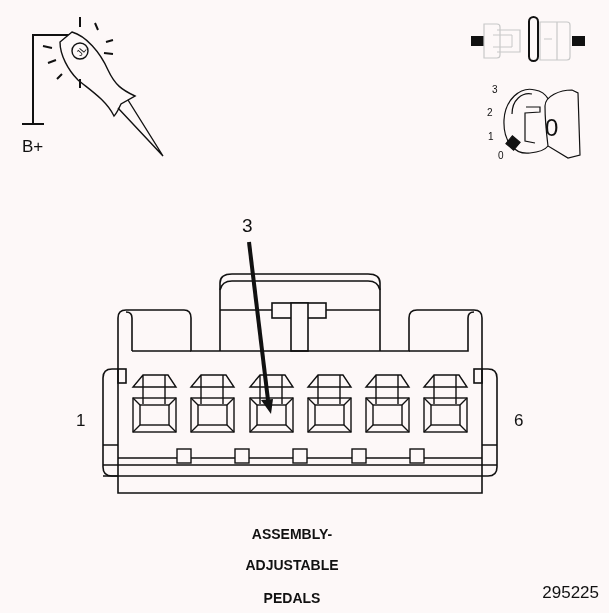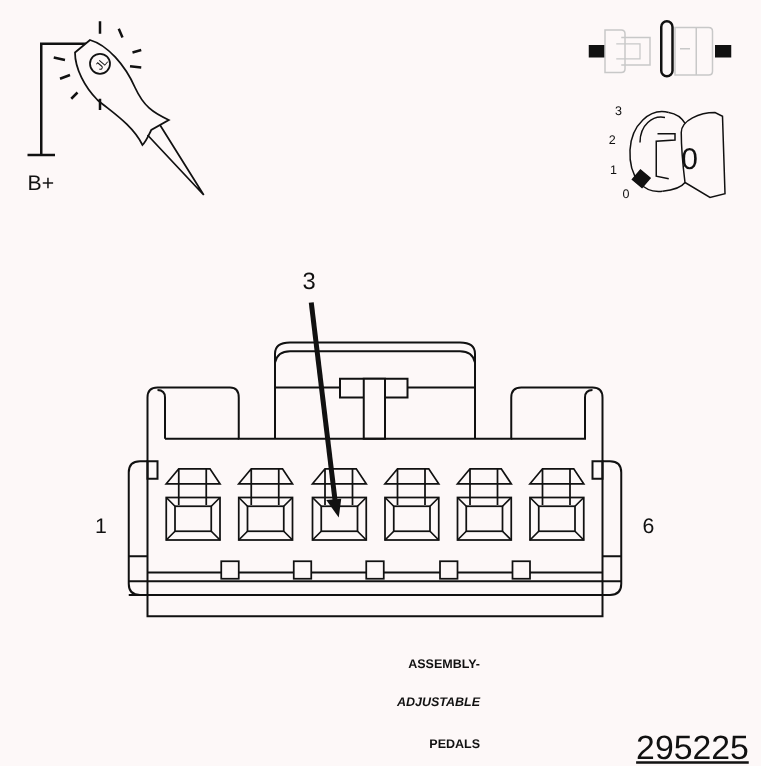--- a/index.html
+++ b/index.html
@@ -3,23 +3,23 @@
   <meta charset="utf-8">
   <style>
     html, body { margin:0; padding:0; }
     body { width:609px; height:613px; background:#fdf8f8; position:relative; overflow:hidden; font-family:"Liberation Sans", sans-serif; color:#111; }
     svg { position:absolute; left:0; top:0; }
     .lbl { position:absolute; font-family:"Liberation Sans", sans-serif; color:#111; }
     .bplus { left:22px; top:137px; font-size:17px; }
     .pin1 { left:76px; top:411px; font-size:17px; }
     .pin6 { left:514px; top:411px; font-size:17px; }
     .callout { left:242px; top:215px; font-size:19px; }
-    .title { position:absolute; left:200px; width:184px; text-align:right; font-weight:bold; font-size:10px; }
-    .t1 { top:526px; } .t2 { top:557px;font-style:italic; } .t3 { top:590px; }
-    .fig { right:10px; top:583px; font-size:27px;text-decoration:underline; }
+    .title { position:absolute; left:200px; width:184px; text-align:center; font-weight:bold; font-size:14px; }
+    .t1 { top:526px; } .t2 { top:557px; } .t3 { top:590px; }
+    .fig { right:10px; top:583px; font-size:17px; }
     .keynum { position:absolute; font-size:10px; }
     .key0 { position:absolute; font-size:24px; }
   </style>
 </head>
 <body>
 
 <svg width="609" height="613" viewBox="0 0 609 613">
 
   <g stroke="#111" fill="none" stroke-width="1.4">
     <path d="M33 124 L33 35 L72 35" stroke-width="2"></path>

